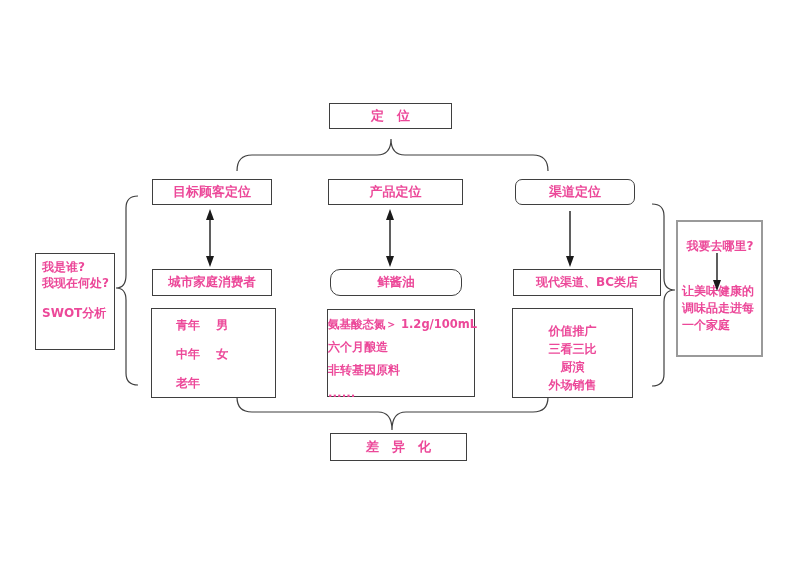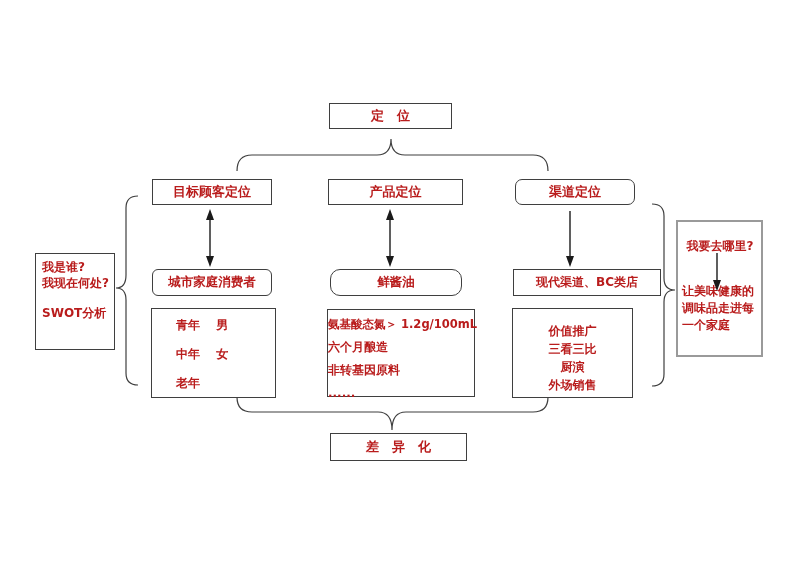--- a/index.html
+++ b/index.html
@@ -3,21 +3,21 @@
 <meta charset="utf-8">
 <style>
   * { margin: 0; padding: 0; box-sizing: border-box; }
   html, body { background: #ffffff; }
   #canvas {
     position: relative;
     width: 800px;
     height: 564px;
     background: #ffffff;
     font-family: "DejaVu Sans", "Liberation Sans", sans-serif;
-    color: #b91c1c;
+    color: #ec4899;
     overflow: hidden;
   }
   .box {
     position: absolute;
     border: 1.4px solid #3f3f3f;
     background: #ffffff;
     display: flex;
     align-items: center;
     justify-content: center;
     font-weight: bold;
@@ -83,21 +83,21 @@
   <div class="box" style="left:152px; top:179px; width:120px; height:26px;">
     <span>目标顾客定位</span>
   </div>
   <div class="box" style="left:328px; top:179px; width:135px; height:26px;">
     <span>产品定位</span>
   </div>
   <div class="box" style="left:515px; top:179px; width:120px; height:26px;border-radius:7px;">
     <span>渠道定位</span>
   </div>
 
-  <div class="box" style="left:152px; top:269px; width:120px; height:27px; font-size:12.5px;border-radius:6px;">
+  <div class="box" style="left:152px; top:269px; width:120px; height:27px; font-size:12.5px;">
     <span>城市家庭消费者</span>
   </div>
   <div class="box" style="left:330px; top:269px; width:132px; height:27px; font-size:12.5px;border-radius:10px;">
     <span>鲜酱油</span>
   </div>
   <div class="box" style="left:513px; top:269px; width:148px; height:27px; font-size:12px;">
     <span>现代渠道、BC类店</span>
   </div>
 
   <div class="detail-box" id="customer-details" style="left:151px; top:308px; width:125px; height:90px;">

